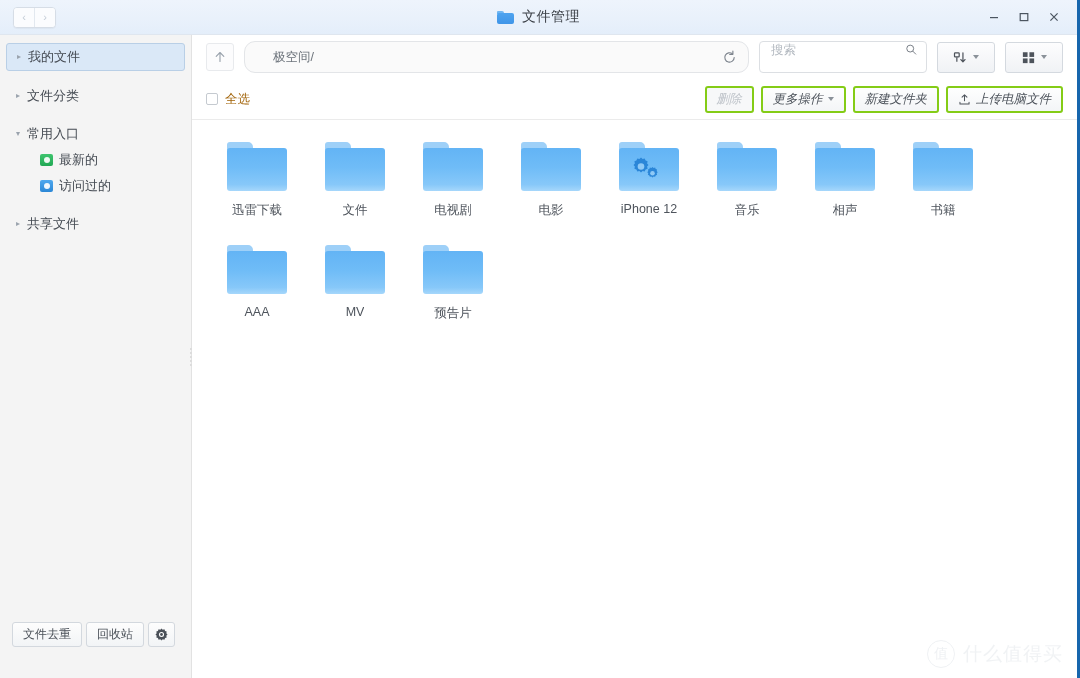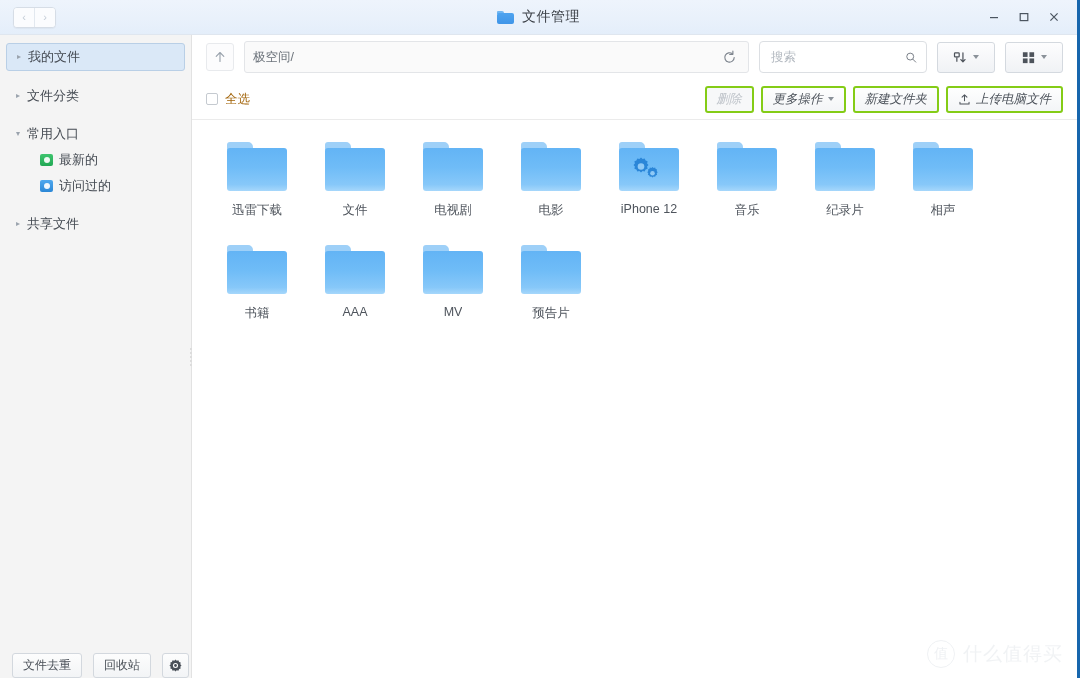--- a/index.html
+++ b/index.html
@@ -212,23 +212,23 @@
   .splitter-dots i {
     width: 2px;
     height: 2px;
     background: #dcdcdc;
     display: block;
   }
 
   .side-footer {
     height: 56px;
     display: flex;
-    align-items: flex-end;
+    align-items: flex-start;
     padding-left: 12px;
-    gap: 11px;
+    gap: 4px;
     flex: 0 0 auto;
   }
   .btn {
     font-family: "Liberation Sans", "DejaVu Sans", sans-serif;
     font-size: 12px;
     color: #4a5058;
     background: linear-gradient(to bottom, #fdfdfd, #f2f4f6);
     border: 1px solid #d3d8de;
     border-radius: 3px;
     padding: 0 10px;
@@ -279,25 +279,25 @@
     justify-content: center;
     color: #9aa3ad;
     font-size: 14px;
     cursor: default;
     flex: 0 0 auto;
   }
   .path-box {
     flex: 1 1 auto;
     height: 30px;
     border: 1px solid #e3e5e8;
-    border-radius: 3px;
+    border-radius: 11px;
     background: #fafafa;
     display: flex;
     align-items: center;
-    padding: 0 8px 0 8px;
+    padding: 0 8px 0 28px;
     min-width: 0;
   }
   .path-text {
     flex: 1 1 auto;
     font-size: 12.5px;
     color: #6c737b;
     white-space: nowrap;
     overflow: hidden;
   }
   .refresh-btn {
@@ -309,21 +309,21 @@
     cursor: default;
     flex: 0 0 auto;
   }
   .search-box {
     width: 148px;
     height: 30px;
     border: 1px solid #dcdfe3;
     border-radius: 4px;
     background: #ffffff;
     display: flex;
-    align-items: center;
+    align-items: flex-start;
     padding: 0 9px;
     flex: 0 0 auto;
   }
   .search-input {
     border: 0;
     outline: 0;
     flex: 1 1 auto;
     font-size: 12.5px;
     color: #555b62;
     background: transparent;
@@ -710,27 +710,20 @@
                 <div class="folder-tab"></div>
                 <div class="folder-body"></div>
               </div>
               <div class="file-label">音乐</div>
             </div>
             <div class="file-item">
               <div class="folder-icon">
                 <div class="folder-tab"></div>
                 <div class="folder-body"></div>
               </div>
-              <div class="file-label">纪录片</div>
-            </div>
-            <div class="file-item">
-              <div class="folder-icon">
-                <div class="folder-tab"></div>
-                <div class="folder-body"></div>
-              </div>
               <div class="file-label">相声</div>
             </div>
             <div class="file-item">
               <div class="folder-icon">
                 <div class="folder-tab"></div>
                 <div class="folder-body"></div>
               </div>
               <div class="file-label">书籍</div>
             </div>
             <div class="file-item">

